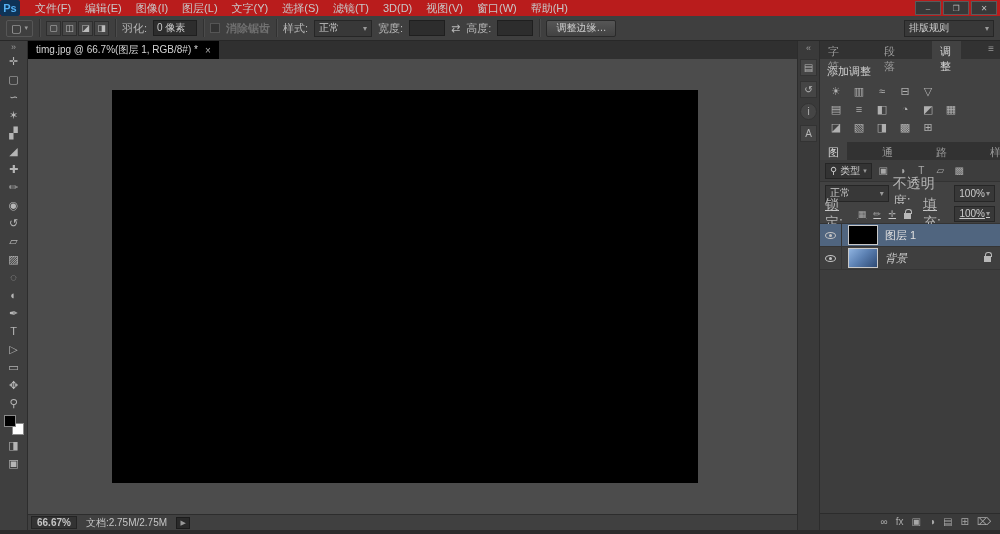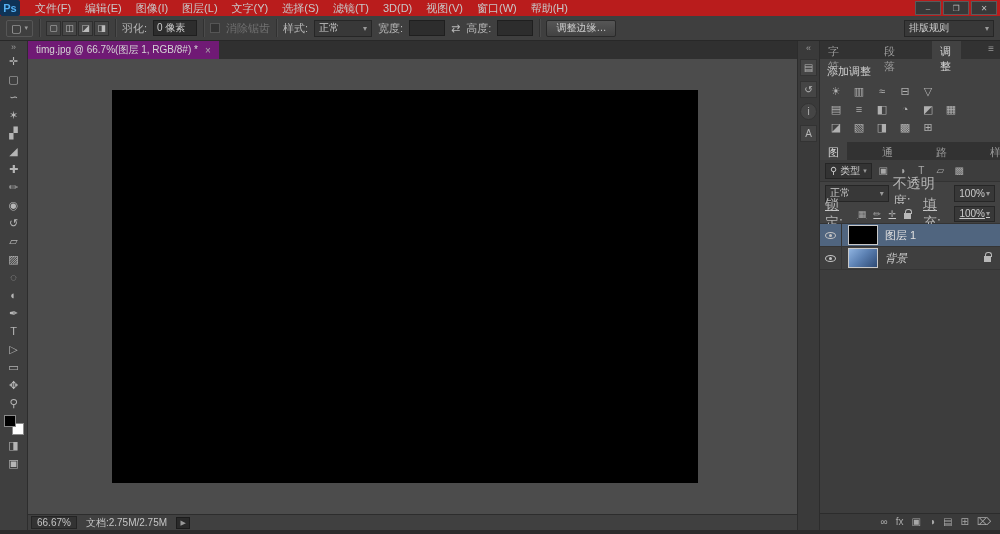--- a/index.html
+++ b/index.html
@@ -22,47 +22,47 @@
   .tool-preview { display:flex; align-items:center; gap:3px; border:1px solid #565656; border-radius:2px; padding:1px 4px; }
   .mode-group { display:flex; gap:1px; }
   .mode-btn { width:15px; height:15px; background:#474747; border:1px solid #2e2e2e; color:#bbb; font-size:9px;
               display:flex; align-items:center; justify-content:center; }
   .tfield { height:16px; background:#2d2d2d; border:1px solid #1f1f1f; color:#ccc; font-size:10px; padding:0 3px; }
   .tfield.feather { width:44px; } .tfield.dim { width:36px; }
   .dd { height:17px; background:#383838; border:1px solid #262626; display:flex; align-items:center; gap:1px;
         color:#ccc; font-size:10px; padding:0 4px; }
   .dd .arrow { color:#9a9a9a; font-size:8px; }
   .checkbox { width:10px; height:10px; border:1px solid #555; background:#333; display:inline-block; }
-  .disabled-label { color:#707070; }
+  .disabled-label { color:#707070;font-weight:bold; }
   .btn { height:17px; background:linear-gradient(#565656,#424242); border:1px solid #2a2a2a; border-radius:2px;
          color:#ccc; font-size:10px; padding:0 9px; display:flex; align-items:center; }
   .flex-spacer { flex:1; }
 
   
   .main { display:flex; height:489px; }
 
   
   .toolbar { width:28px; background:#3f3f3f; border-right:1px solid #2d2d2d; display:flex; flex-direction:column;
              align-items:center; padding-top:1px; }
   .tb-collapse { color:#9a9a9a; font-size:9px; height:10px; line-height:10px; }
   .tool { width:24px; height:18px; display:flex; align-items:center; justify-content:center; color:#b5b5b5; font-size:11px; }
   .swatches { position:relative; width:20px; height:20px; margin:3px 0 1px 0; }
   .fg-swatch { position:absolute; top:0; left:0; width:12px; height:12px; background:#000; border:1px solid #8a8a8a; }
   .bg-swatch { position:absolute; bottom:0; right:0; width:12px; height:12px; background:#fff; border:1px solid #8a8a8a; }
 
   
   .doc-area { flex:1; display:flex; flex-direction:column; background:#4c4c4c; min-width:0; }
   .tabbar { height:18px; background:#303030; display:flex; }
-  .doc-tab { background:#701a75; color:#d5d5d5; font-size:10px; display:flex; align-items:center; gap:7px; padding:0 8px; }
+  .doc-tab { background:#000000; color:#d5d5d5; font-size:10px; display:flex; align-items:center; gap:7px; padding:0 8px; }
   .doc-tab .close { color:#aaa; font-size:10px; }
   .canvas { flex:1; position:relative; }
   .image { position:absolute; left:84px; top:31px; width:586px; height:393px; background:#000; }
   .statusbar { height:16px; background:#404040; border-top:1px solid #2d2d2d; display:flex; align-items:center;
                font-size:10px; color:#c5c5c5; gap:9px; padding:0 3px; }
-  .zoom-box { background:#333; border:1px solid #242424; padding:0 5px; height:13px; line-height:12px; }
+  .zoom-box { background:#333; border:1px solid #242424; padding:0 5px; height:13px; line-height:12px;font-weight:bold; }
   .status-arrow { background:#2a2a2a; border:1px solid #1c1c1c; color:#999; font-size:7px; width:14px; height:12px;
                   display:flex; align-items:center; justify-content:center; }
 
   
   .dock-strip { width:22px; background:#3a3a3a; border-left:1px solid #2c2c2c; display:flex; flex-direction:column;
                 align-items:center; padding-top:2px; }
   .strip-collapse { color:#9a9a9a; font-size:9px; height:11px; line-height:11px; }
   .strip-icon { width:17px; height:17px; margin-top:5px; background:#454545; border:1px solid #333; color:#b5b5b5;
                 font-size:10px; display:flex; align-items:center; justify-content:center; }
 

